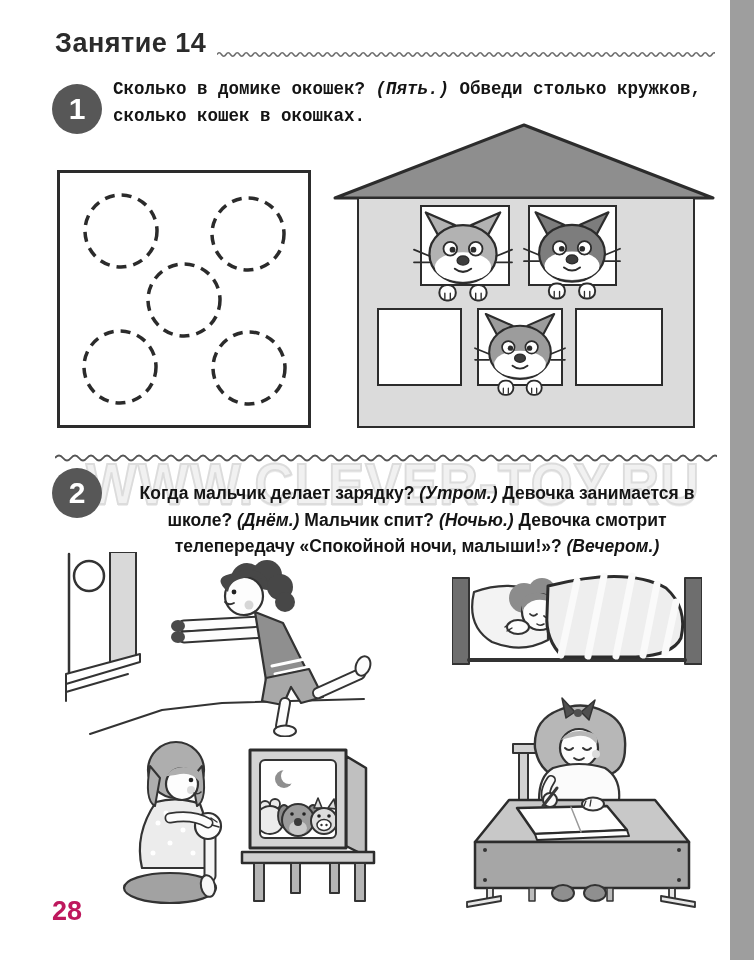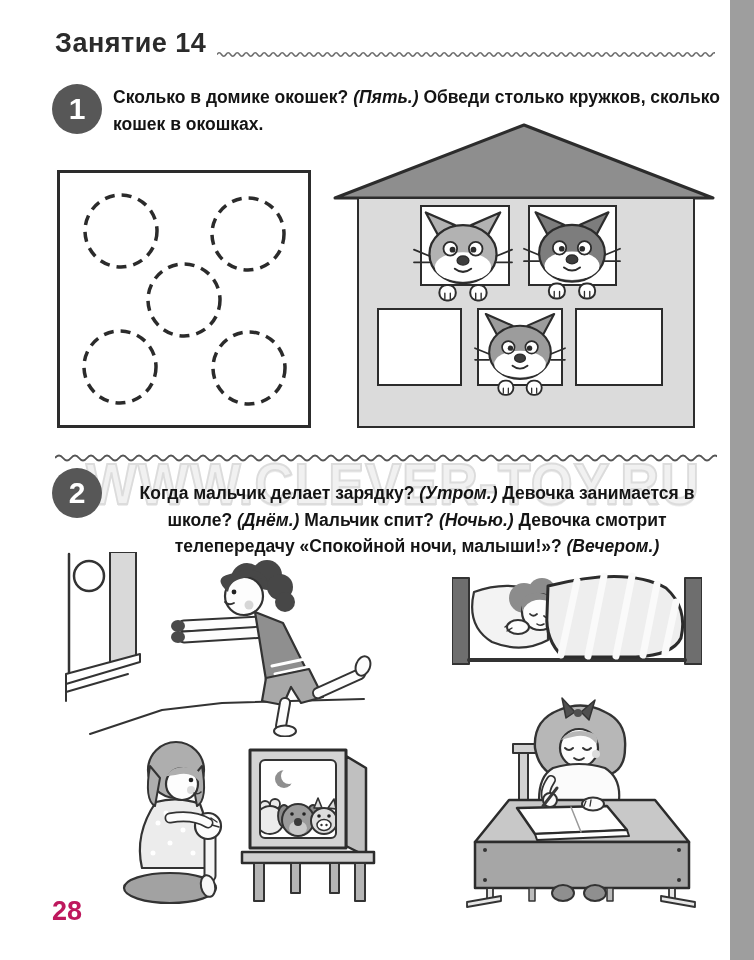--- a/index.html
+++ b/index.html
@@ -85,21 +85,21 @@
 <div id="page">
 
   <div class="page-title">Занятие 14</div>
   <svg class="title-wave" width="498" height="12">
       <path class="wavepath" fill="none" stroke="#6f6f6f" stroke-width="1.6" d="M0 4.5 q 2.25 -3.5 4.5 0 q 2.25 3.5 4.5 0 q 2.25 -3.5 4.5 0 q 2.25 3.5 4.5 0 q 2.25 -3.5 4.5 0 q 2.25 3.5 4.5 0 q 2.25 -3.5 4.5 0 q 2.25 3.5 4.5 0 q 2.25 -3.5 4.5 0 q 2.25 3.5 4.5 0 q 2.25 -3.5 4.5 0 q 2.25 3.5 4.5 0 q 2.25 -3.5 4.5 0 q 2.25 3.5 4.5 0 q 2.25 -3.5 4.5 0 q 2.25 3.5 4.5 0 q 2.25 -3.5 4.5 0 q 2.25 3.5 4.5 0 q 2.25 -3.5 4.5 0 q 2.25 3.5 4.5 0 q 2.25 -3.5 4.5 0 q 2.25 3.5 4.5 0 q 2.25 -3.5 4.5 0 q 2.25 3.5 4.5 0 q 2.25 -3.5 4.5 0 q 2.25 3.5 4.5 0 q 2.25 -3.5 4.5 0 q 2.25 3.5 4.5 0 q 2.25 -3.5 4.5 0 q 2.25 3.5 4.5 0 q 2.25 -3.5 4.5 0 q 2.25 3.5 4.5 0 q 2.25 -3.5 4.5 0 q 2.25 3.5 4.5 0 q 2.25 -3.5 4.5 0 q 2.25 3.5 4.5 0 q 2.25 -3.5 4.5 0 q 2.25 3.5 4.5 0 q 2.25 -3.5 4.5 0 q 2.25 3.5 4.5 0 q 2.25 -3.5 4.5 0 q 2.25 3.5 4.5 0 q 2.25 -3.5 4.5 0 q 2.25 3.5 4.5 0 q 2.25 -3.5 4.5 0 q 2.25 3.5 4.5 0 q 2.25 -3.5 4.5 0 q 2.25 3.5 4.5 0 q 2.25 -3.5 4.5 0 q 2.25 3.5 4.5 0 q 2.25 -3.5 4.5 0 q 2.25 3.5 4.5 0 q 2.25 -3.5 4.5 0 q 2.25 3.5 4.5 0 q 2.25 -3.5 4.5 0 q 2.25 3.5 4.5 0 q 2.25 -3.5 4.5 0 q 2.25 3.5 4.5 0 q 2.25 -3.5 4.5 0 q 2.25 3.5 4.5 0 q 2.25 -3.5 4.5 0 q 2.25 3.5 4.5 0 q 2.25 -3.5 4.5 0 q 2.25 3.5 4.5 0 q 2.25 -3.5 4.5 0 q 2.25 3.5 4.5 0 q 2.25 -3.5 4.5 0 q 2.25 3.5 4.5 0 q 2.25 -3.5 4.5 0 q 2.25 3.5 4.5 0 q 2.25 -3.5 4.5 0 q 2.25 3.5 4.5 0 q 2.25 -3.5 4.5 0 q 2.25 3.5 4.5 0 q 2.25 -3.5 4.5 0 q 2.25 3.5 4.5 0 q 2.25 -3.5 4.5 0 q 2.25 3.5 4.5 0 q 2.25 -3.5 4.5 0 q 2.25 3.5 4.5 0 q 2.25 -3.5 4.5 0 q 2.25 3.5 4.5 0 q 2.25 -3.5 4.5 0 q 2.25 3.5 4.5 0 q 2.25 -3.5 4.5 0 q 2.25 3.5 4.5 0 q 2.25 -3.5 4.5 0 q 2.25 3.5 4.5 0 q 2.25 -3.5 4.5 0 q 2.25 3.5 4.5 0 q 2.25 -3.5 4.5 0 q 2.25 3.5 4.5 0 q 2.25 -3.5 4.5 0 q 2.25 3.5 4.5 0 q 2.25 -3.5 4.5 0 q 2.25 3.5 4.5 0 q 2.25 -3.5 4.5 0 q 2.25 3.5 4.5 0 q 2.25 -3.5 4.5 0 q 2.25 3.5 4.5 0 q 2.25 -3.5 4.5 0 q 2.25 3.5 4.5 0 q 2.25 -3.5 4.5 0 q 2.25 3.5 4.5 0 q 2.25 -3.5 4.5 0 q 2.25 3.5 4.5 0 q 2.25 -3.5 4.5 0 q 2.25 3.5 4.5 0 q 2.25 -3.5 4.5 0 q 2.25 3.5 4.5 0 q 2.25 -3.5 4.5 0 q 2.25 3.5 4.5 0"></path>
     </svg>
 
   <div class="badge" style="left:52px;top:84px;">
     <span>1</span>
   </div>
-  <div class="task-text" style="top:84px;">
+  <div class="task-text" style="top:76px;font-family:Liberation Mono, monospace;">
     <span>Сколько в домике окошек? </span><span class="answer">(Пять.)</span><span> Обведи столько кружков, сколько кошек в окошках.</span>
   </div>
 
   <div class="circles-box">
     <svg width="248" height="252">
       <g fill="none" stroke="#2b2b2b" stroke-width="3.5" stroke-dasharray="10 7">
         <circle cx="61" cy="58" r="36"></circle>
         <circle cx="188" cy="61" r="36"></circle>
         <circle cx="124" cy="127" r="36"></circle>
         <circle cx="60" cy="194" r="36"></circle>

